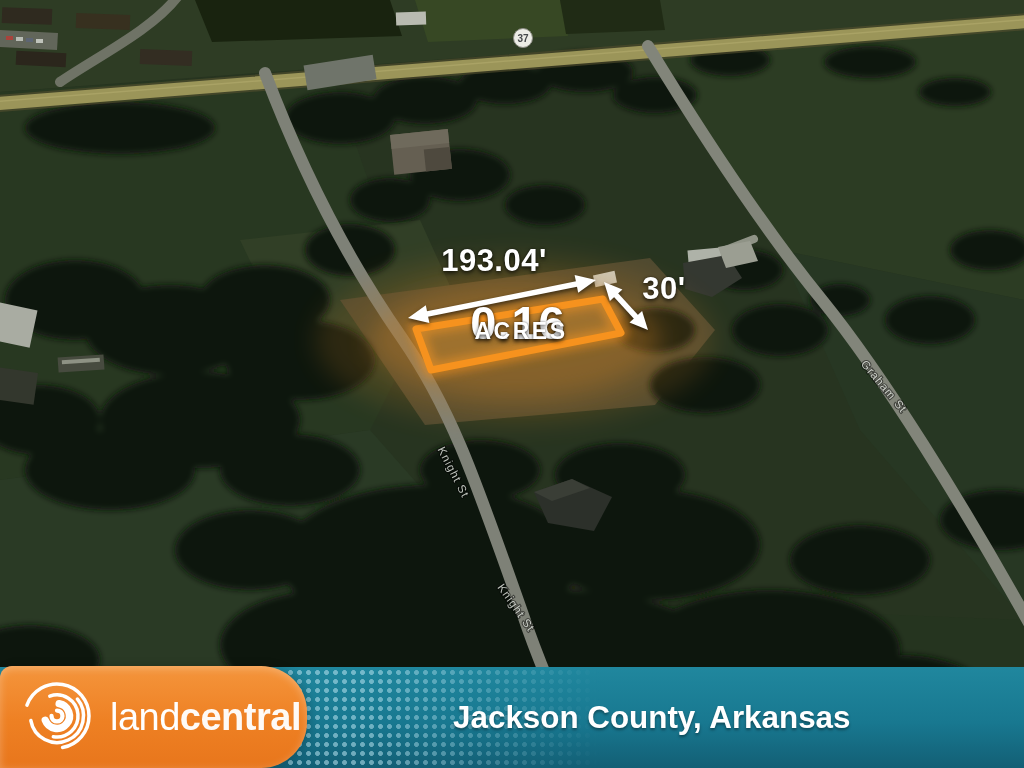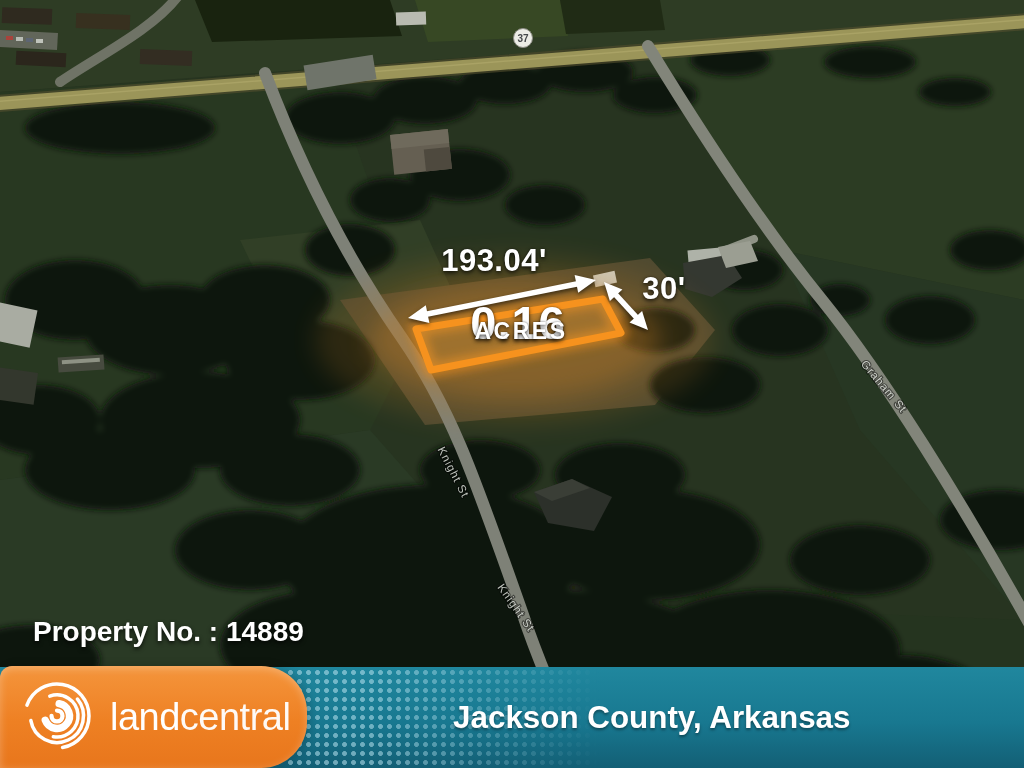--- a/index.html
+++ b/index.html
@@ -40,21 +40,21 @@
     background:linear-gradient(180deg,#f4953c 0%,#ee8023 55%,#e8761c 100%);
     border-radius:12px 46px 46px 0;
     box-shadow:inset 0 2px 8px rgba(255,255,255,.28),3px 0 10px rgba(0,0,0,.18);
   }
   .swirl{position:absolute;left:18px;top:11px;width:78px;height:78px;}
   .wordmark{
     position:absolute;left:110px;top:50%;transform:translateY(-50%);
     color:#fff;font-size:38px;letter-spacing:-.5px;line-height:1;
   }
   .wordmark .bold{font-weight:400;}
-  .wordmark .light{font-weight:400;opacity:.96;text-align:center;}
+  .wordmark .light{font-weight:700;opacity:.96;text-align:center;}
   .county{
     position:absolute;left:307px;right:0;top:1px;bottom:0;
     display:flex;align-items:center;justify-content:center;
     padding-right:28px;box-sizing:border-box;
     color:#fff;font-weight:700;font-size:32px;
     text-shadow:0 2px 3px rgba(0,0,0,.4);
     transform:scaleX(.98);
   }
   .roadlabel{
     fill:#d2d6cf;font-size:11.5px;letter-spacing:1px;opacity:.9;
@@ -207,21 +207,20 @@
         <polygon points="604,282 609.9,301.0 622.4,289.5"></polygon>
         <polygon points="648,330 629.5,322.4 642.1,310.9"></polygon>
       </g>
     </g>
   </svg>
 
   <div class="ov dim" style="left:494px;top:261px">193.04'</div>
   <div class="ov dim" style="left:664px;top:289px">30'</div>
   <div class="ov acre-val" style="left:518px;top:322px">0.16</div>
   <div class="ov acre-unit" style="left:521px;top:331px">ACRES</div>
-  <div class="prop-no">Property No. : 14889</div>
 
   <div class="footer">
     <div class="teal-bar"></div>
     <div class="dots"></div>
     <div class="county">Jackson County, Arkansas</div>
     <div class="orange-tab">
       <svg class="swirl" viewBox="0 0 100 100" fill="none" stroke="#fff" stroke-linecap="round">
         <path d="M11.5,36 A41,41 0 1 1 57.1,90.4" stroke-width="4.5"></path>
         <path d="M76.1,28.2 A34,34 0 1 1 16.5,55.9" stroke-width="4.5"></path>
         <path d="M40.8,24.6 A27,27 0 1 1 45.3,76.6" stroke-width="4.5"></path>

